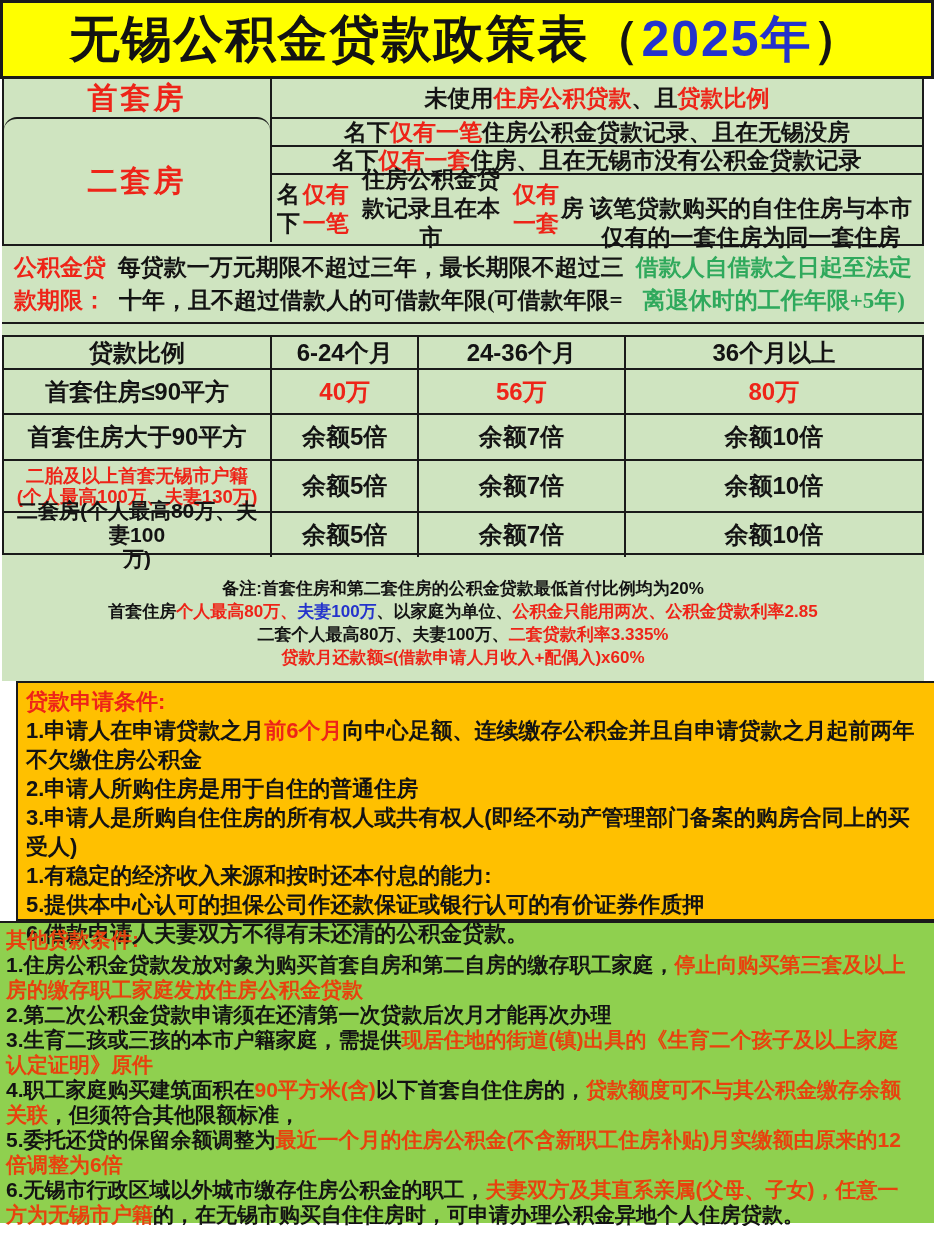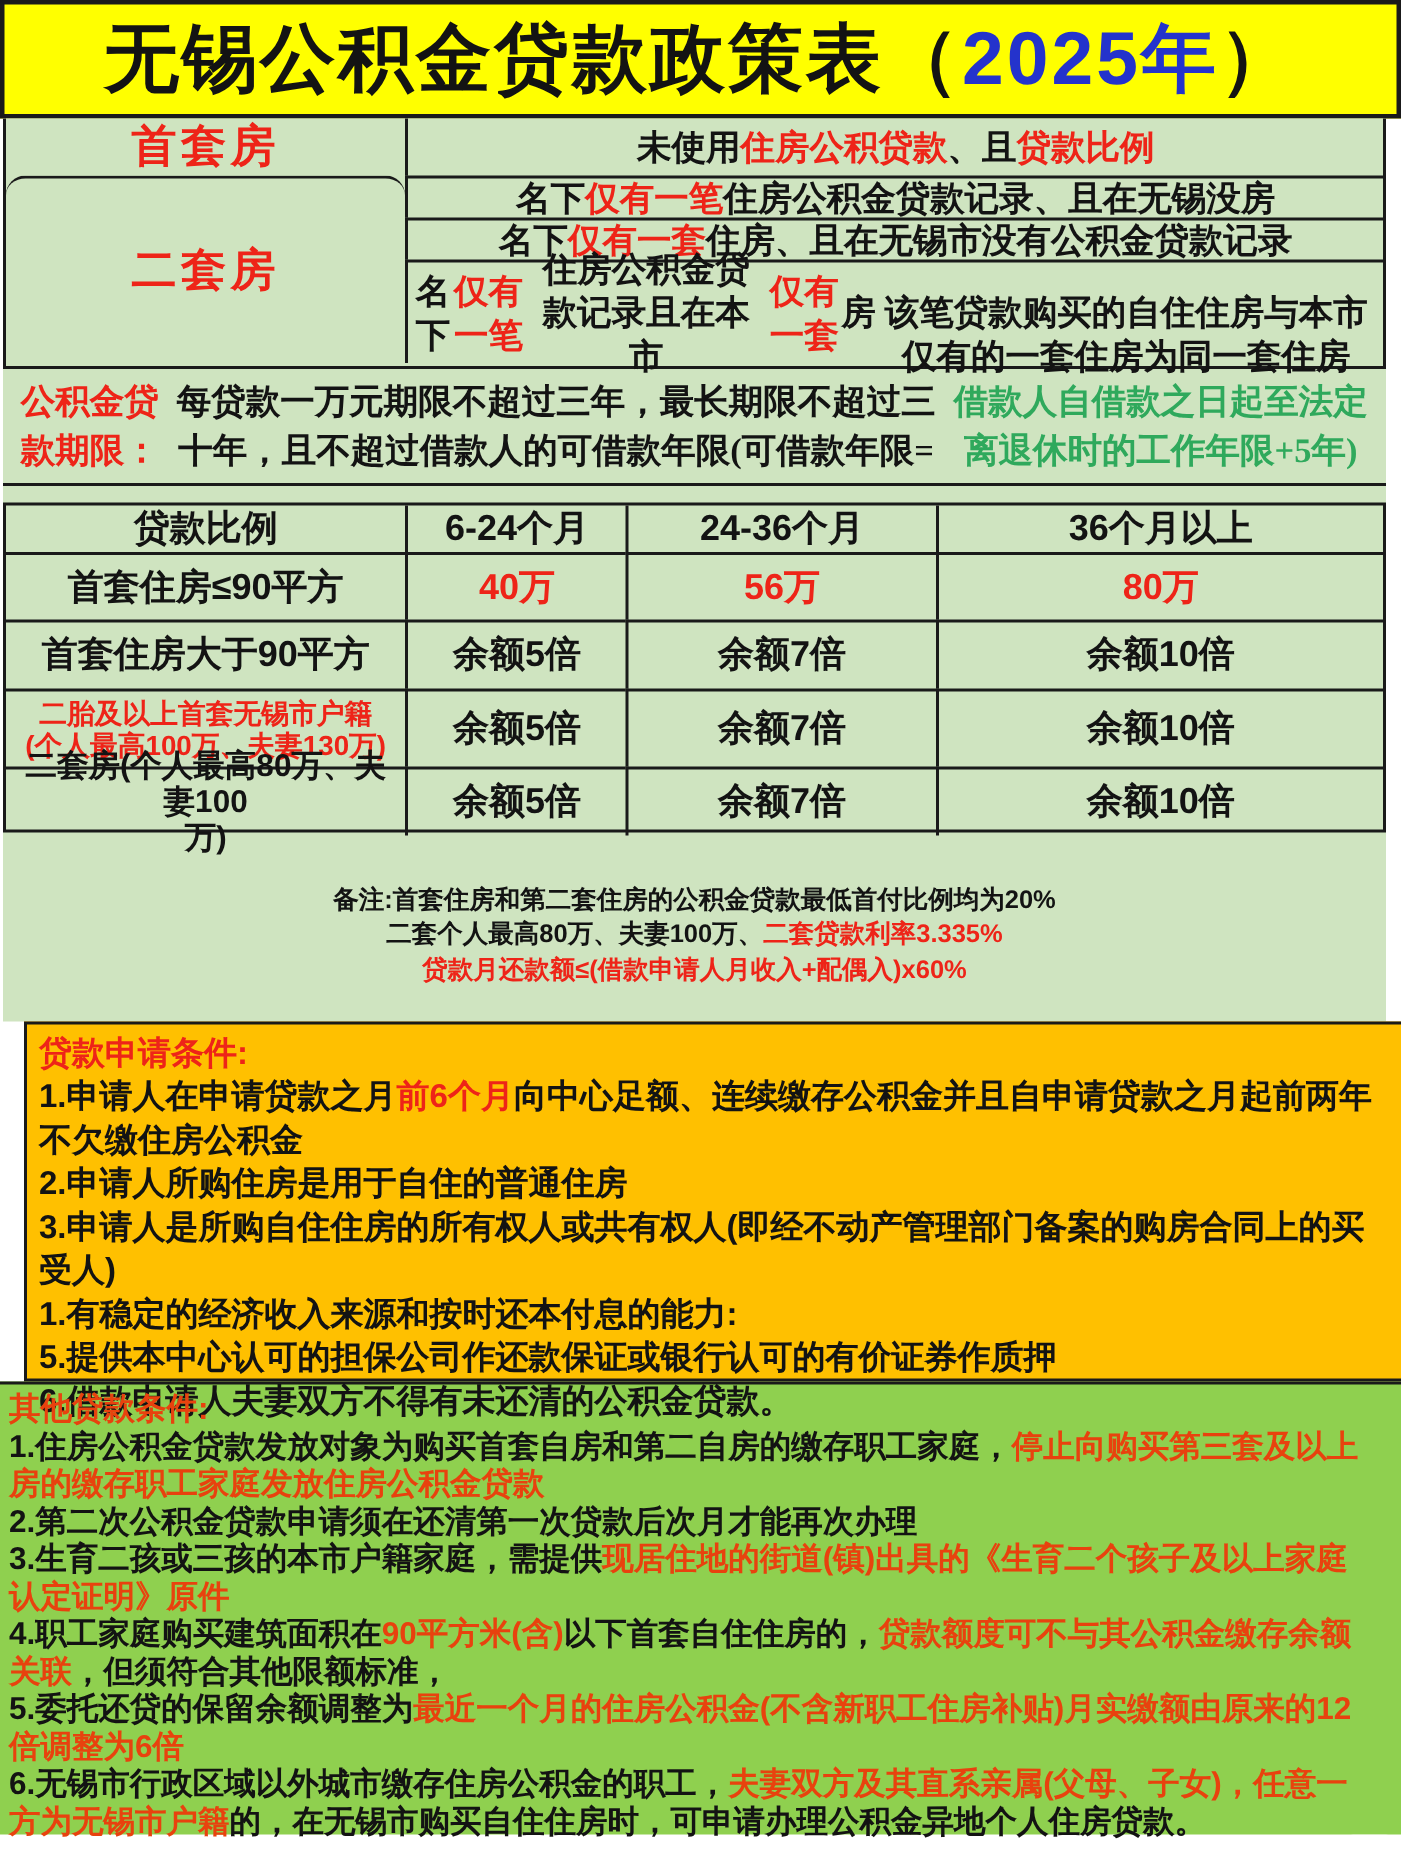--- a/index.html
+++ b/index.html
@@ -196,20 +196,21 @@
 
       <div class="cell first-col label-mid"><span class="c-black">二套房(个人最高80万、夫妻100
 万)</span></div>
       <div class="cell"><span class="c-black">余额5倍</span></div>
       <div class="cell"><span class="c-black">余额7倍</span></div>
       <div class="cell"><span class="c-black">余额10倍</span></div>
     </div>
 
     <div class="notes">
       <div><span class="c-black">备注:首套住房和第二套住房的公积金贷款最低首付比例均为20%</span></div>
+      <div><span class="c-black">首套住房</span><span class="c-red">个人最高80万、</span><span class="c-blue">夫妻100万</span><span class="c-black">、以家庭为单位、</span><span class="c-red">公积金只能用两次、公积金贷款利率2.85</span></div>
       <div><span class="c-black">二套个人最高80万、夫妻100万、</span><span class="c-red">二套贷款利率3.335%</span></div>
       <div><span class="c-red">贷款月还款额≤(借款申请人月收入+配偶入)x60%</span></div>
     </div>
   </div>
 
   <div class="apply-section">
     <div class="section-heading"><span class="c-red">贷款申请条件:</span></div>
     <div><span class="c-black">1.申请人在申请贷款之月</span><span class="c-red">前6个月</span><span class="c-black">向中心足额、连续缴存公积金并且自申请贷款之月起前两年不欠缴住房公积金</span></div>
     <div><span class="c-black">2.申请人所购住房是用于自住的普通住房</span></div>
     <div><span class="c-black">3.申请人是所购自住住房的所有权人或共有权人(即经不动产管理部门备案的购房合同上的买受人)</span></div>

